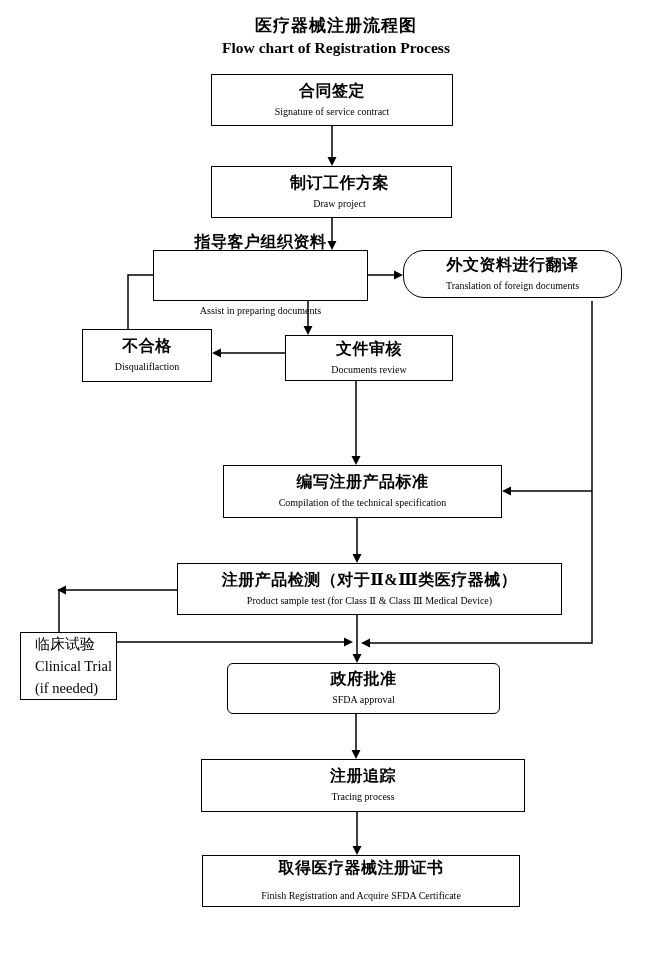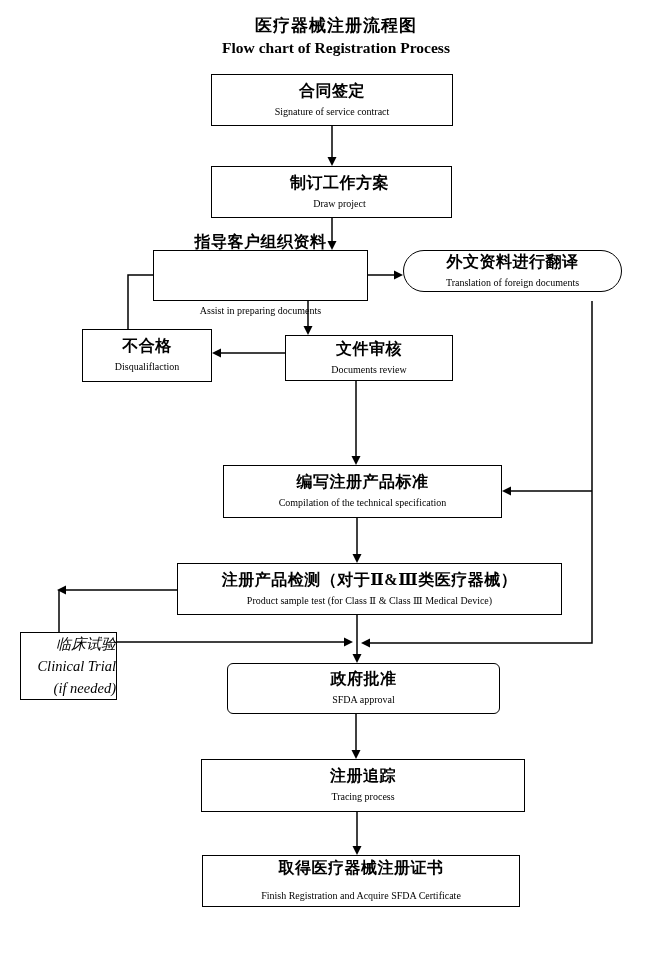--- a/index.html
+++ b/index.html
@@ -53,27 +53,27 @@
   }
   .node .en {
     font-size: 10px;
     line-height: 20px;
     white-space: nowrap;
   }
   
   .n-contract       { left: 211px; top: 74px;  width: 242px; height: 52px; }
   .n-project        { left: 211px; top: 166px; width: 241px; height: 52px; padding-left: 16px; }
   .n-prepare        { left: 153px; top: 250px; width: 215px; height: 51px; gap: 48px; }
-  .n-translation    { left: 403px; top: 250px; width: 219px; height: 42px; border-radius: 21px; }
+  .n-translation    { left: 403px; top: 250px; width: 219px; height: 48px; border-radius: 21px; }
   .n-disqualification { left: 82px; top: 329px; width: 130px; height: 53px; }
   .n-review         { left: 285px; top: 335px; width: 168px; height: 46px; }
   .n-specification  { left: 223px; top: 465px; width: 279px; height: 53px; }
   .n-sample-test    { left: 177px; top: 563px; width: 385px; height: 52px; }
   .n-clinical       { left: 20px;  top: 632px; width: 97px;  height: 68px;
-                      align-items: flex-end; text-align: left; padding-left: 7px; font-style: italic; }
+                      align-items: flex-start; text-align: left; padding-left: 14px; }
   .n-clinical .cn   { font-weight: normal; font-size: 15px; line-height: 22px; letter-spacing: 0; }
   .n-clinical .en   { font-size: 14.5px; line-height: 22px; }
   .n-approval       { left: 227px; top: 663px; width: 273px; height: 51px; border-radius: 6px; }
   .n-tracing        { left: 201px; top: 759px; width: 324px; height: 53px; }
   .n-certificate    { left: 202px; top: 855px; width: 318px; height: 52px; justify-content: space-between; }
 </style>
 </head>
 <body>
 
 <div class="page">

